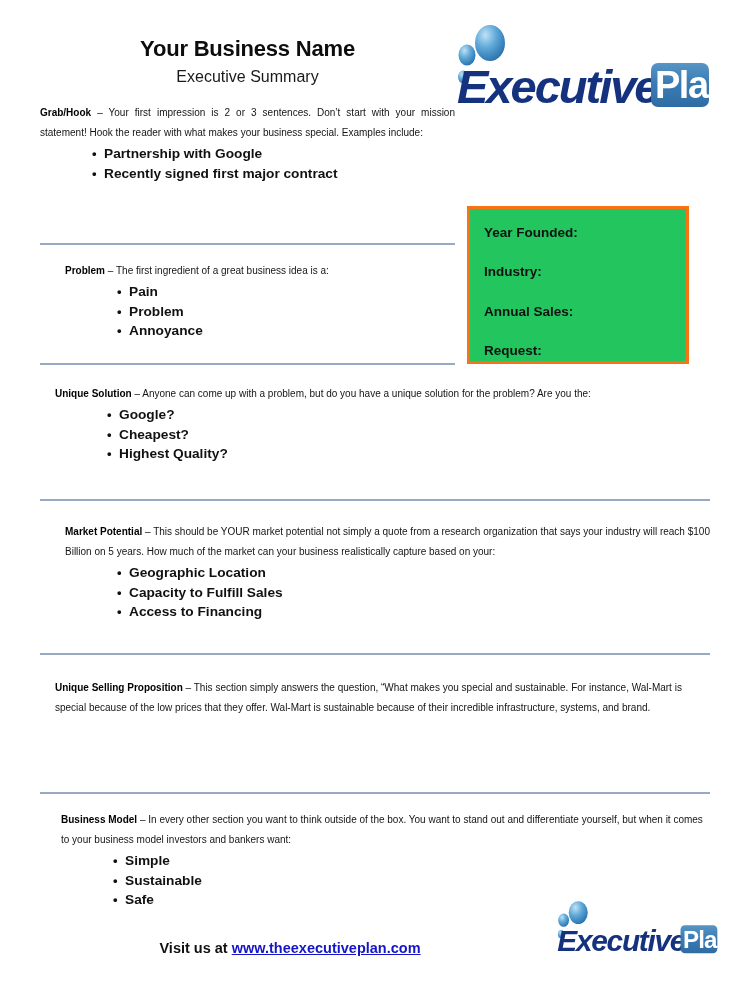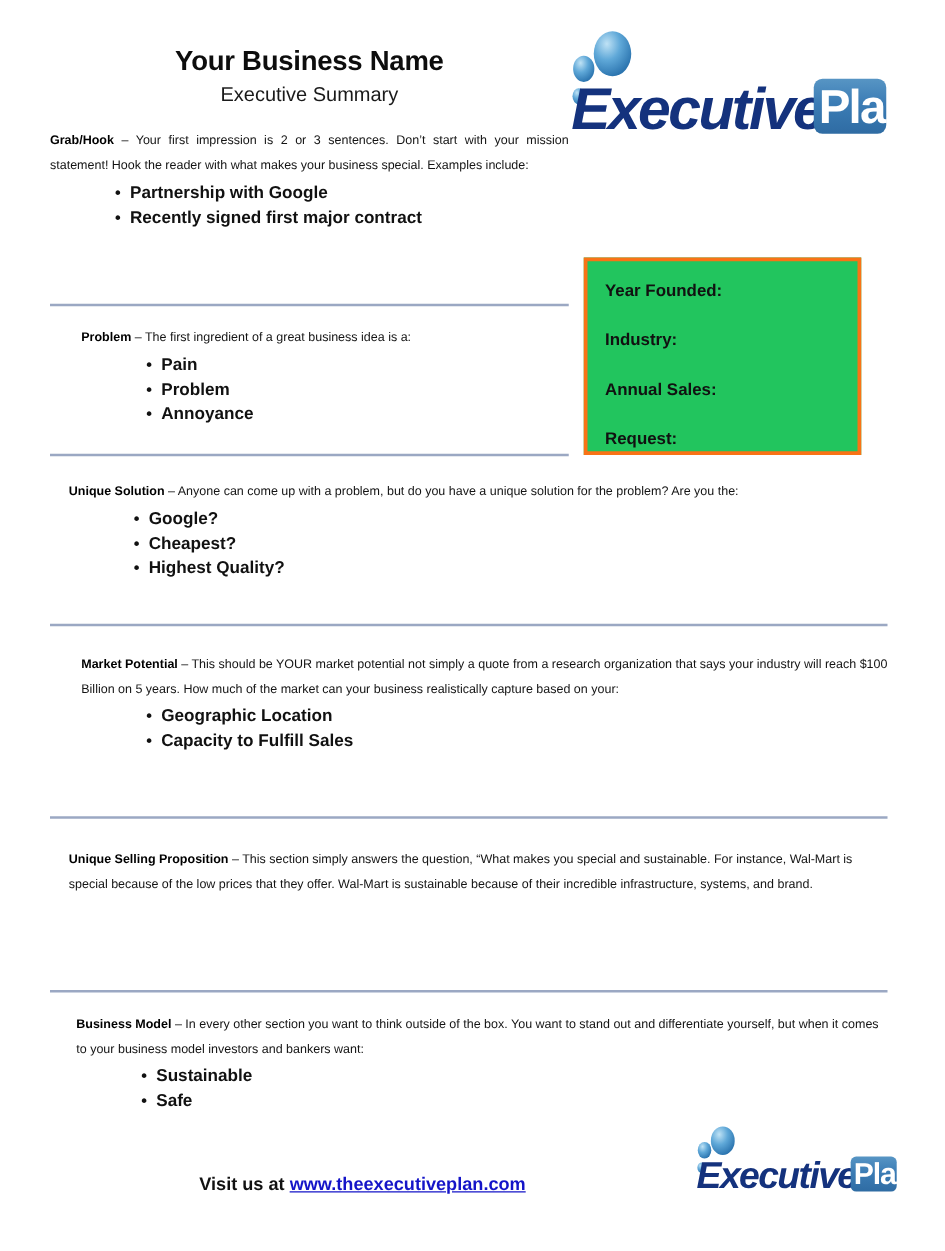--- a/index.html
+++ b/index.html
@@ -238,30 +238,32 @@
       <li>Cheapest?</li>
       <li>Highest Quality?</li>
     </ul>
   </div>
 
   <div class="section" style="left:55px; top:522px; width:645px;margin-left:10px;">
     <p class="sec-body"><span class="sec-label">Market Potential</span> <span>–</span><span> This should be YOUR market potential not simply a quote from a research organization that says your industry will reach $100 Billion on 5 years.  How much of the market can your business realistically capture based on your:</span></p>
     <ul class="bullets">
       <li>Geographic Location</li>
       <li>Capacity to Fulfill Sales</li>
+      <li>Access to Financing</li>
     </ul>
   </div>
 
   <div class="section" style="left:55px; top:678px; width:645px;">
     <p class="sec-body"><span class="sec-label">Unique Selling Proposition</span> <span>–</span><span> This section simply answers the question, “What makes you special and sustainable.  For instance, Wal-Mart is special because of the low prices that they offer.  Wal-Mart is sustainable because of their incredible infrastructure, systems, and brand.</span></p>
   </div>
 
   <div class="section" style="left:61px; top:810px; width:645px;">
     <p class="sec-body"><span class="sec-label">Business Model</span> <span>–</span><span> In every other section you want to think outside of the box.  You want to stand out and differentiate yourself, but when it comes to your business model investors and bankers want:</span></p>
     <ul class="bullets">
+      <li>Simple</li>
       <li>Sustainable</li>
       <li>Safe</li>
     </ul>
   </div>
 
   <div class="footer-line"><span>Visit us at </span><a class="footer-link" href="#">www.theexecutiveplan.com</a></div>
 
   <div class="logo logo-foot">
     <div class="logo-inner">
       <svg viewBox="0 0 255 96" preserveAspectRatio="xMinYMid meet">

